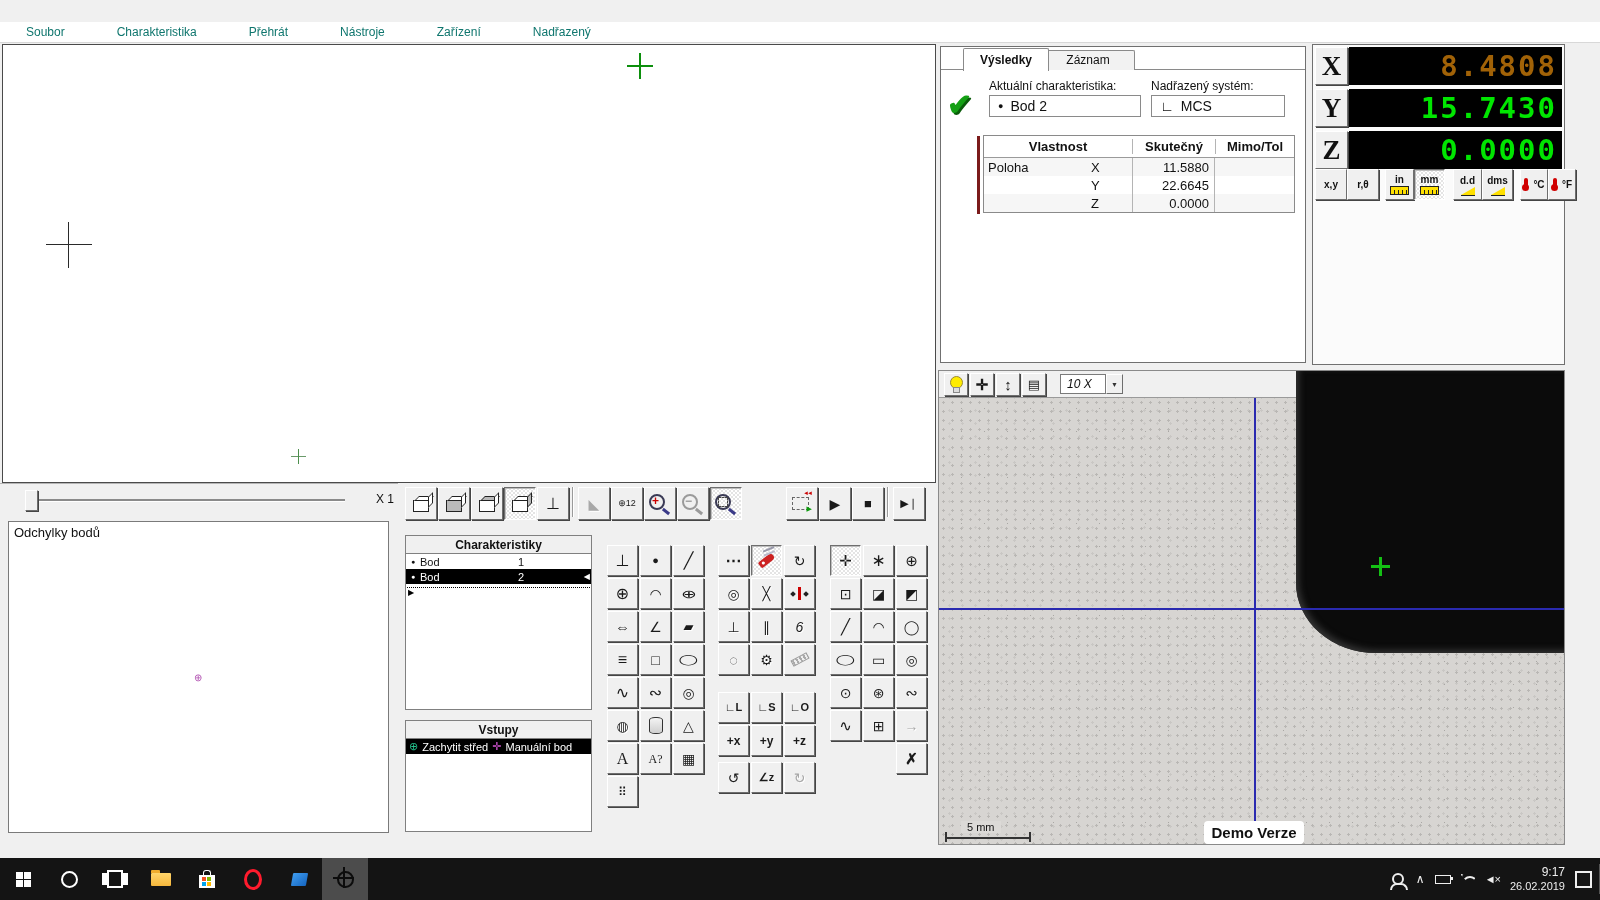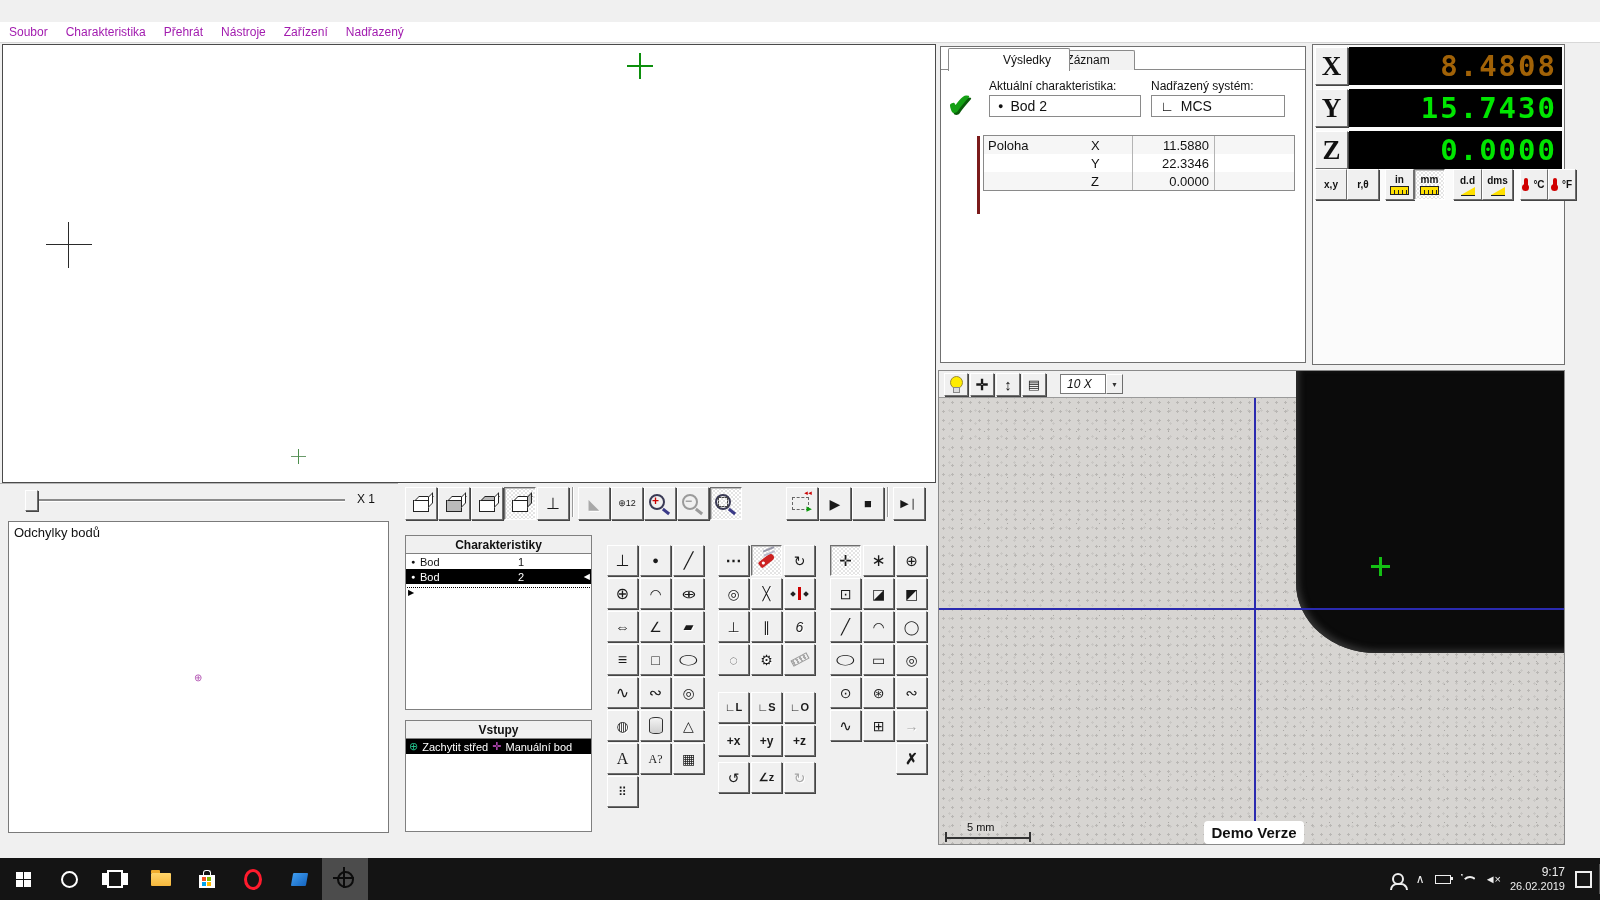--- a/index.html
+++ b/index.html
@@ -10,21 +10,21 @@
   #titlebar{position:absolute;left:0;top:0;width:1600px;height:22px;background:#ffffff;display:flex;align-items:center;}
   #title-icon{position:relative;width:12px;height:12px;border:1px solid #333;border-radius:50%;margin:0 7px 0 9px;}
   #title-icon::before{content:"";position:absolute;left:-4px;top:4px;width:18px;height:2px;background:#333;}
   #title-icon::after{content:"";position:absolute;left:4px;top:-4px;width:2px;height:18px;background:#333;}
   #title-text{font-size:12px;color:#111;}
   .wbtns{position:absolute;right:32px;top:0;display:flex;}
   .wbtn{width:46px;height:22px;display:flex;align-items:center;justify-content:center;font-size:12px;color:#222;}
 
   
   #menubar{position:absolute;left:0;top:22px;width:1600px;height:20px;background:#ffffff;display:flex;align-items:center;border-bottom:1px solid #d8d8d8;}
-  .menu-item{font-size:12px;color:#a21caf;padding:2px 9px;}
+  .menu-item{font-size:12px;color:#0f766e;padding:2px 26px;}
 
   
   #canvas{position:absolute;left:2px;top:44px;width:932px;height:437px;background:#ffffff;border:1px solid #4a4a4a;}
   .cross{position:absolute;}
   .cross .vb,.cross .hb{position:absolute;}
 
   
   .tool{background:#f0f0f0;border:1px solid;border-color:#ffffff #6e6e6e #6e6e6e #ffffff;
     box-shadow:1px 1px 0 #454545;display:flex;align-items:center;justify-content:center;box-sizing:border-box;}
   .tool.pressed{background-color:#fafafa;background-image:repeating-conic-gradient(#ffffff 0% 25%,#e4e4e4 0% 50%);background-size:4px 4px;
@@ -93,30 +93,30 @@
   .marquee{height:3px;border-bottom:1px dotted #000;margin:0 1px;}
   .scroll-arrow{position:absolute;left:2px;top:52px;font-size:8px;color:#000;}
   .vsrow{height:15px;background:#000;color:#fff;display:flex;align-items:center;gap:4px;font-size:11px;padding:0 3px;white-space:nowrap;}
   .vsrow .vico{font-size:11px;line-height:1;}
 
   
   #dev-area{position:absolute;left:0;top:483px;width:398px;height:357px;background:#f0f0f0;border-top:1px solid #b5b5b5;}
   #dev-slider-track{position:absolute;left:25px;top:15px;width:320px;height:2px;background:#8a8a8a;box-shadow:0 1px 0 #fff;}
   #dev-slider-thumb{position:absolute;left:25px;top:6px;width:11px;height:19px;background:#f0f0f0;
     border:1px solid;border-color:#fff #6e6e6e #6e6e6e #fff;box-shadow:1px 1px 0 #454545;}
-  #dev-zoom-label{position:absolute;left:357px;top:8px;font-size:12px;color:#111;}
+  #dev-zoom-label{position:absolute;left:376px;top:8px;font-size:12px;color:#111;}
   #dev-box{position:absolute;left:8px;top:37px;width:381px;height:312px;border:1px solid #7a7a7a;background:#fff;box-sizing:border-box;}
   #dev-title{position:absolute;left:5px;top:3px;font-size:13px;color:#111;}
   #dev-marker{position:absolute;left:185px;top:150px;font-size:10px;color:#b050b0;}
 
   
   #results{position:absolute;left:940px;top:46px;width:366px;height:317px;background:#fff;border:1px solid #707070;box-sizing:border-box;}
   .tabline{position:absolute;left:0;top:22px;width:100%;border-top:1px solid #8a8a8a;}
   .tab{position:absolute;font-size:12px;color:#111;text-align:center;border:1px solid #8a8a8a;border-bottom:none;border-radius:2px 2px 0 0;}
-  .tab.active{left:7px;top:1px;width:84px;height:22px;line-height:22px;background:#fff;z-index:2;font-weight:normal;padding-left:36px;}
+  .tab.active{left:22px;top:1px;width:84px;height:22px;line-height:22px;background:#fff;z-index:2;font-weight:bold;}
   .tab.inactive{left:100px;top:3px;width:92px;height:19px;line-height:19px;background:#f2f2f2;}
   #check-icon{position:absolute;left:6px;top:40px;font-size:30px;font-weight:bold;color:#14a014;text-shadow:2px 2px 0 #0a5c0a;}
   .fld-label{position:absolute;font-size:12px;color:#111;}
   .fld-box{position:absolute;height:22px;border:1px solid #8a8a8a;background:#fff;display:flex;align-items:center;font-size:14px;color:#111;padding-left:8px;gap:7px;box-sizing:border-box;}
   .fld-box .bsym{font-size:9px;}
   .fld-box .psym{font-size:14px;font-weight:bold;}
   #tbl-accent{position:absolute;left:36px;top:89px;width:3px;height:78px;background:#7b1b1b;}
   #tbl{position:absolute;left:42px;top:88px;width:312px;border:1px solid #8a8a8a;font-size:13px;color:#111;box-sizing:border-box;}
   .thead{display:flex;font-weight:bold;border-bottom:1px solid #9a9a9a;height:21px;align-items:center;}
   .thead span{text-align:center;}
@@ -539,35 +539,40 @@
       <span class="bsym">●</span>
       <span>Bod 2</span>
     </div>
     <span class="fld-label" style="left:210px;top:32px;">Nadřazený systém:</span>
     <div class="fld-box" style="left:210px;top:48px;width:134px;">
       <span class="psym">∟</span>
       <span>MCS</span>
     </div>
     <div id="tbl-accent"></div>
     <div id="tbl">
+      <div class="thead">
+        <span class="th1">Vlastnost</span>
+        <span class="th2">Skutečný</span>
+        <span class="th3">Mimo/Tol</span>
+      </div>
       <div id="tbl-body">
           <div class="trow">
             <div class="c1">
               <span class="p">Poloha</span>
               <span class="a">X</span>
             </div>
             <div class="c2">11.5880</div>
             <div class="c3"></div>
           </div>
           <div class="trow">
             <div class="c1">
               <span class="p"></span>
               <span class="a">Y</span>
             </div>
-            <div class="c2">22.3346</div>
+            <div class="c2">22.6645</div>
             <div class="c3"></div>
           </div>
           <div class="trow">
             <div class="c1">
               <span class="p"></span>
               <span class="a">Z</span>
             </div>
             <div class="c2">0.0000</div>
             <div class="c3"></div>
           </div>

